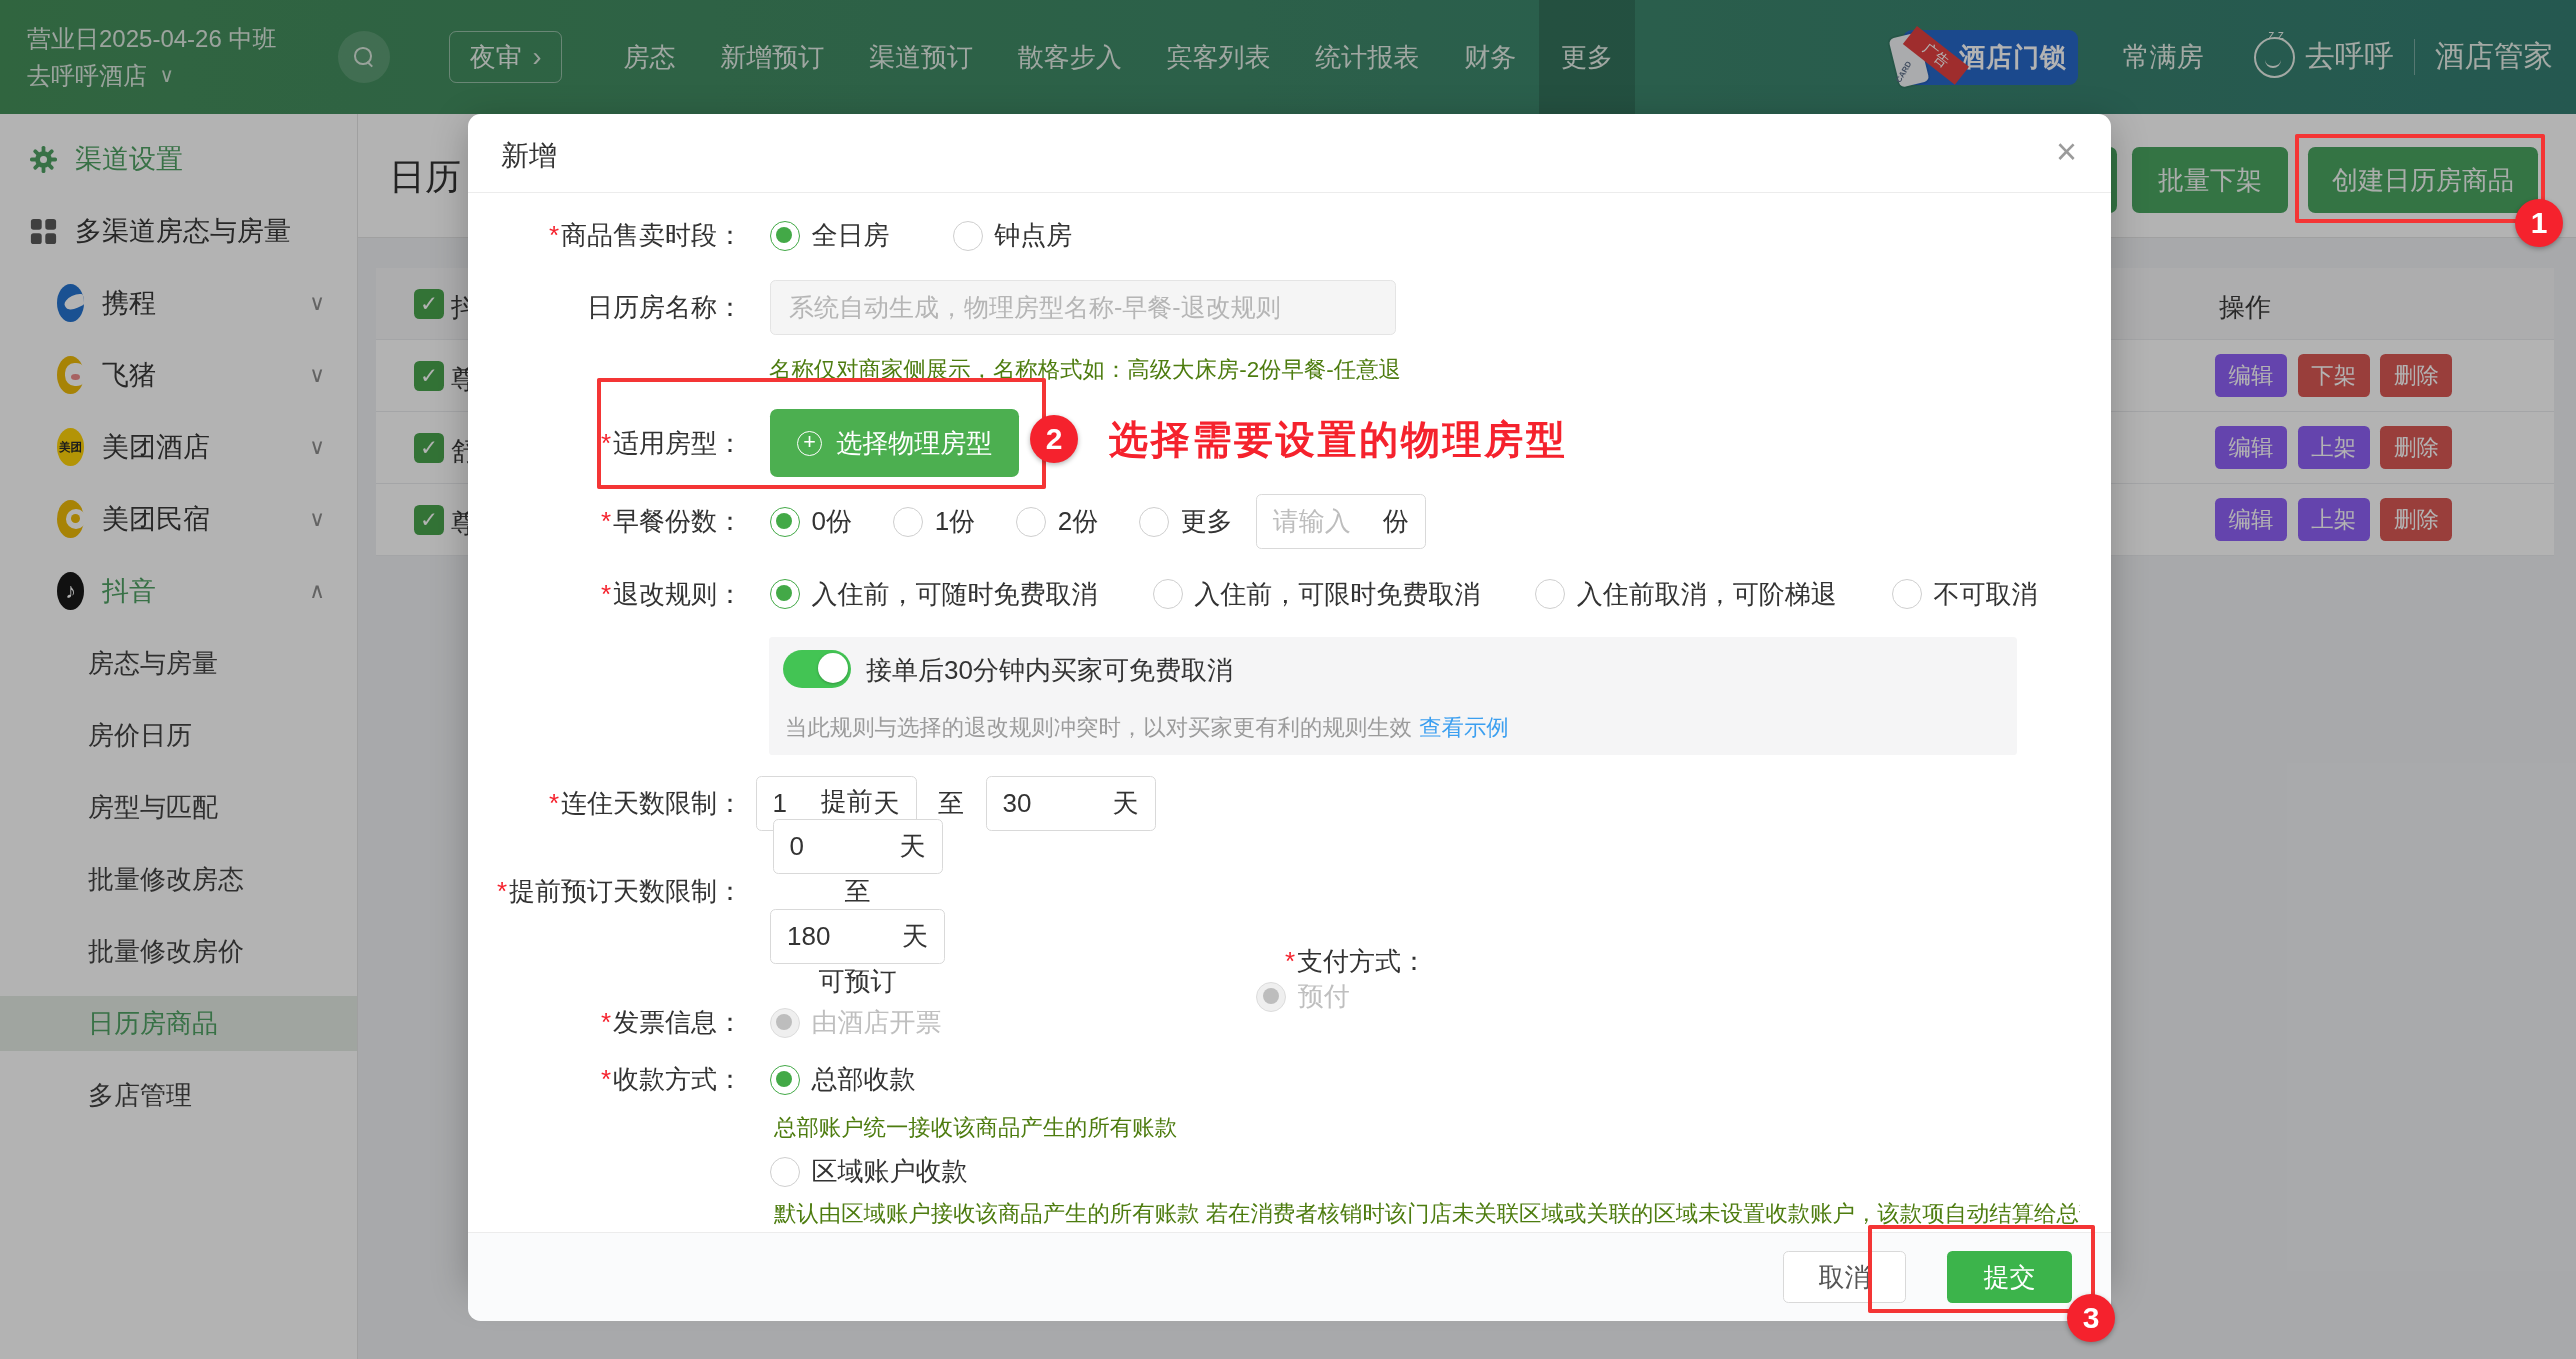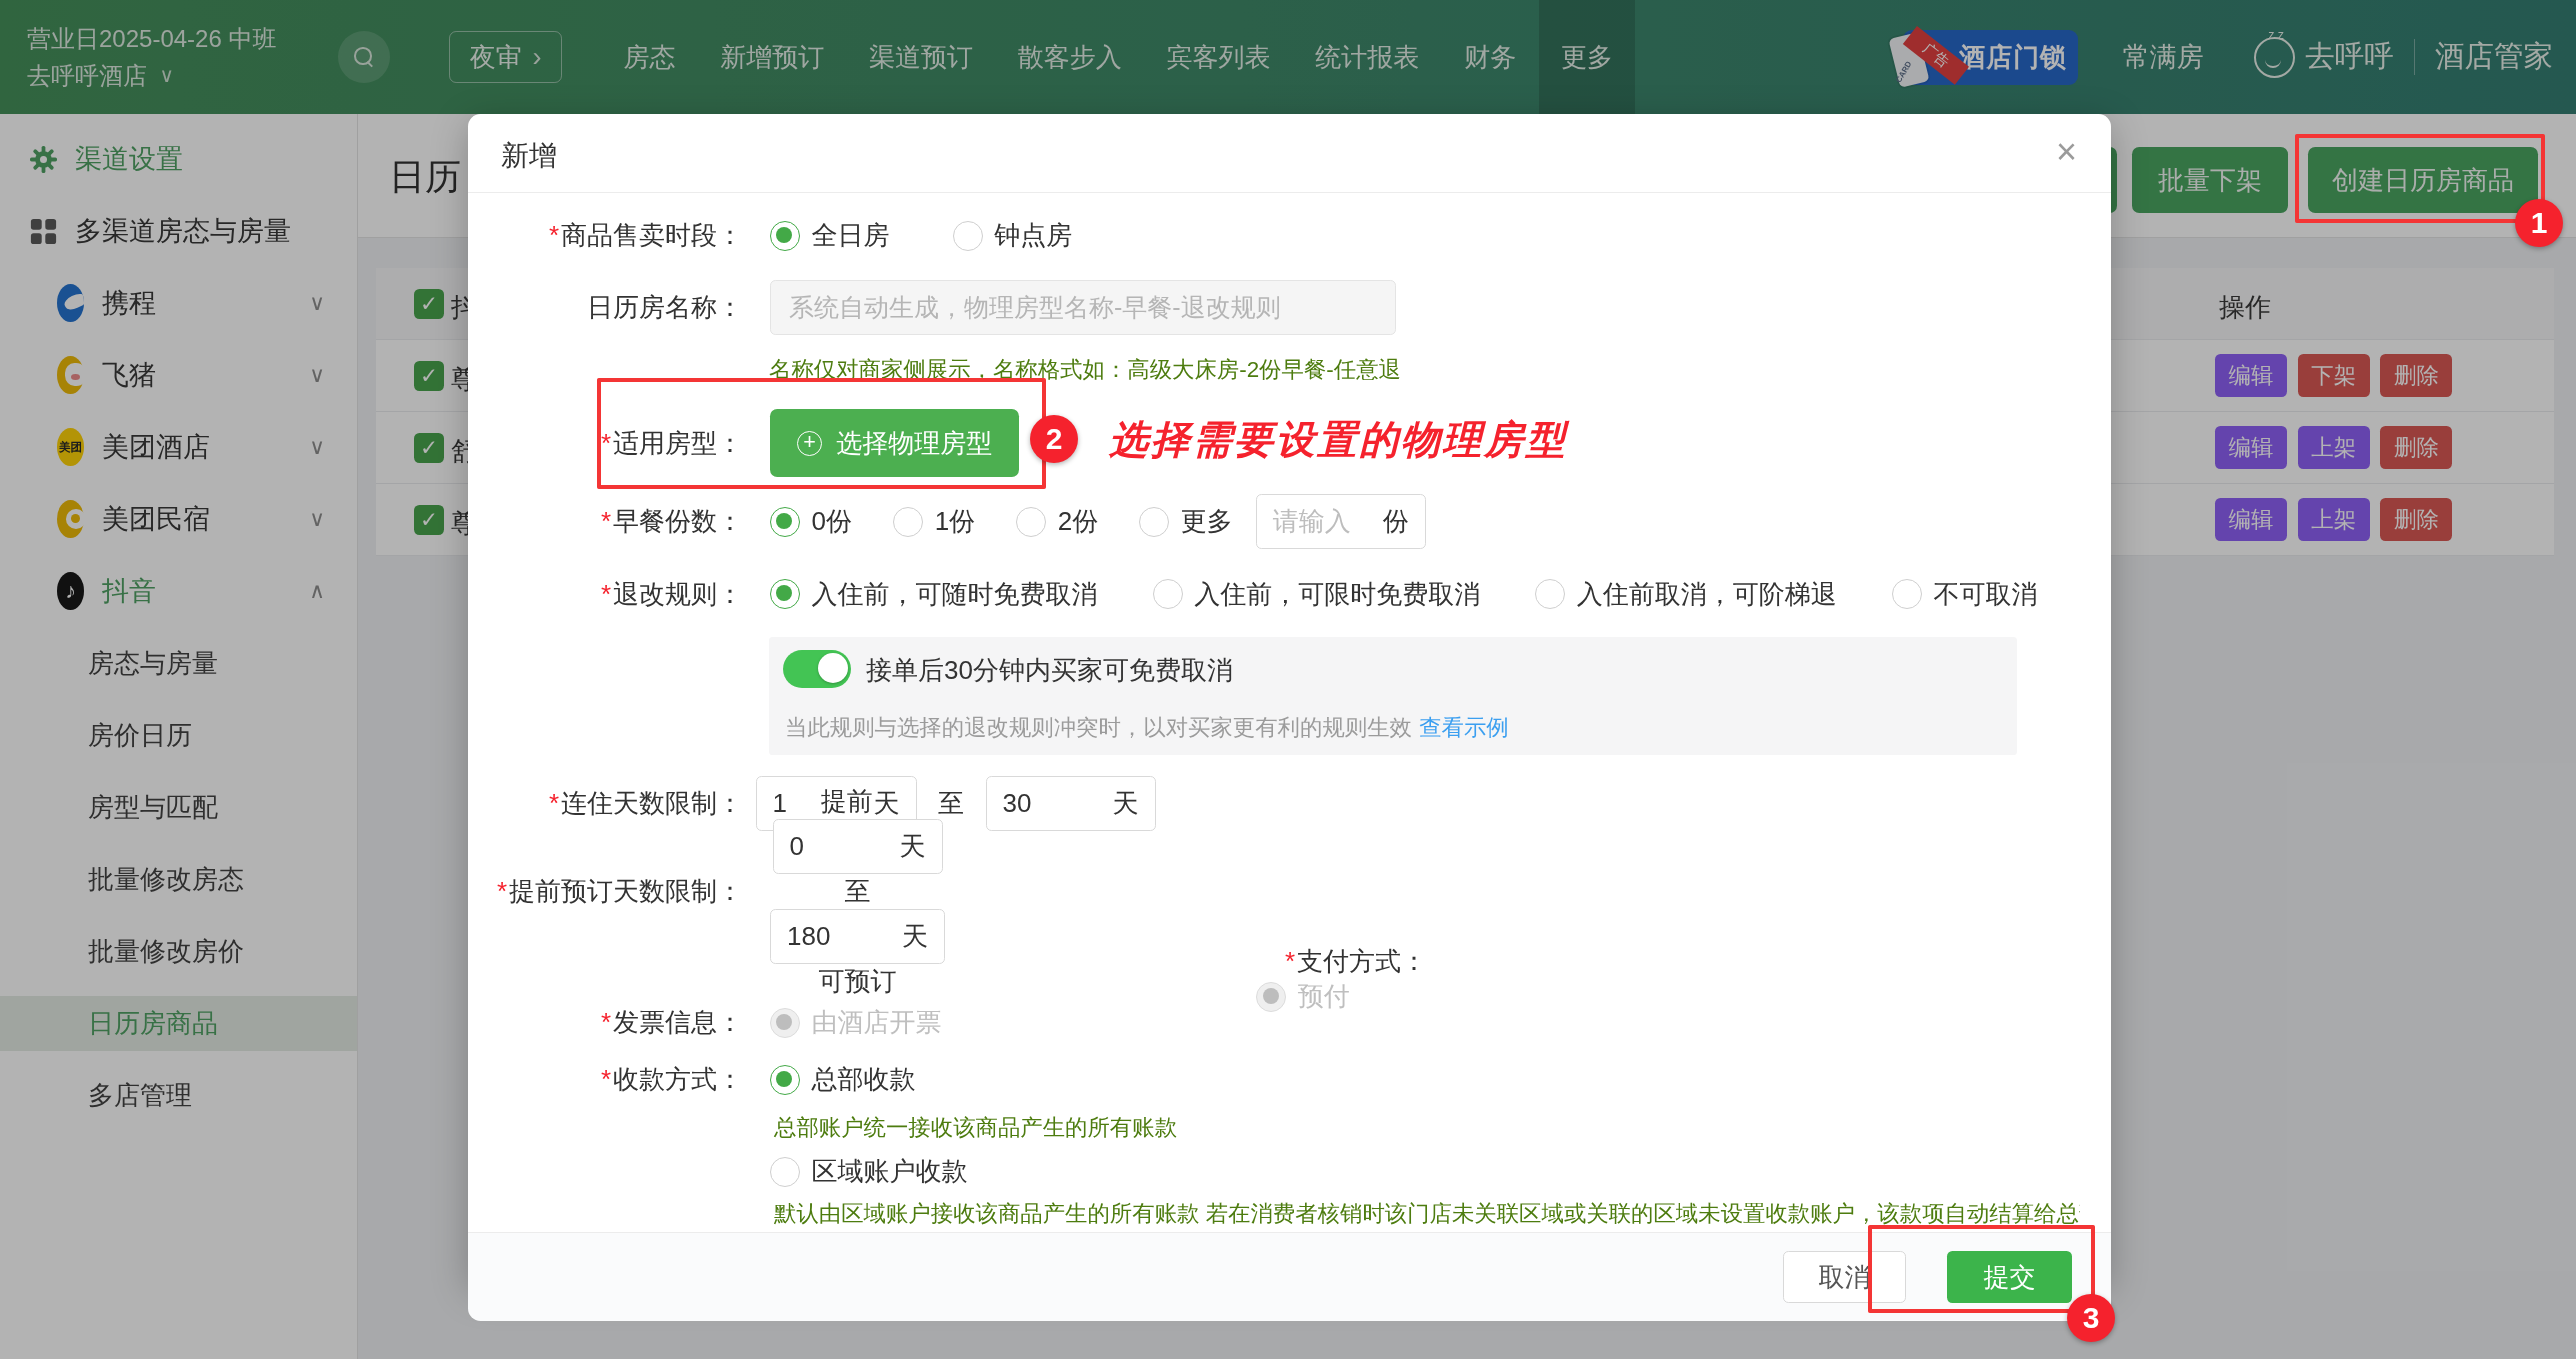--- a/index.html
+++ b/index.html
@@ -158,21 +158,21 @@
     display:flex; align-items:center; justify-content:center; cursor:pointer; }
   .f-cancel { left:1315px; width:123px; background:#fff; border:0.9px solid #D9D9D9; color:#555; }
   .f-submit { left:1479px; width:125px; background:#3CB44B; color:#fff; }
 
   
   .ann-box { position:absolute; border:4.5px solid #F43535; z-index:40; border-radius:1.8px; }
   .ann-c { position:absolute; width:48px; height:48px; border-radius:50%; background:#F5222D;
     color:#fff; font-size:30px; font-weight:bold; display:flex; align-items:center; justify-content:center;
     z-index:41; box-shadow:0 1.8px 5.4px rgba(0,0,0,0.3); }
   .ann-tip { position:absolute; left:1109px; top:413px; font-size:39px; font-weight:bold;
-    color:#F5222D; letter-spacing:2.7px; z-index:40; white-space:nowrap;font-style:italic; }
+    color:#F5222D; letter-spacing:2.7px; z-index:40; white-space:nowrap; }
   svg { display:block; }
 </style>
 </head>
 <body>
 
 <div class="page">
 
   <div class="hdr">
     <div class="biz">
       <div>营业日2025-04-26 中班</div>

